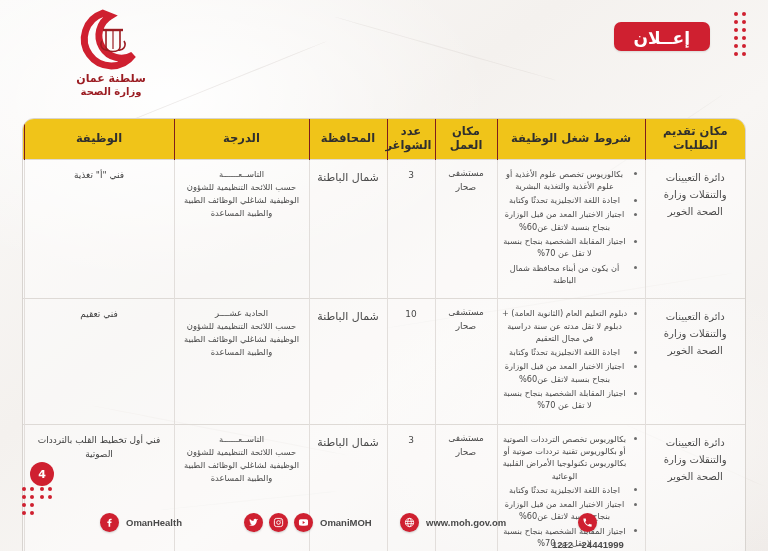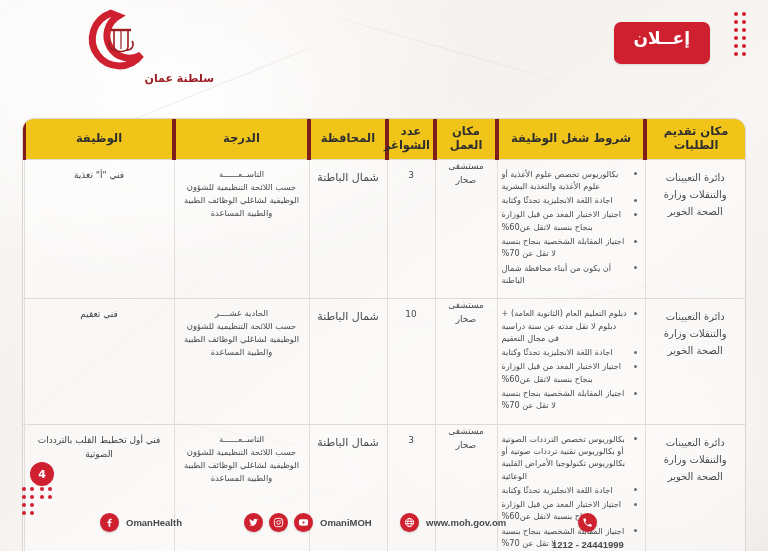--- a/index.html
+++ b/index.html
@@ -34,41 +34,41 @@
   .v3 { width: 360px; height: 1.4px; left: 380px; top: 300px; transform: rotate(-9deg);  opacity:.55; }
   .v4 { width: 260px; height: 1px;   left: 90px;  top: 430px; transform: rotate(11deg);  opacity:.6; }
   .v5 { width: 200px; height: 1px;   left: 540px; top: 150px; transform: rotate(-34deg); opacity:.5; }
   .v6 { width: 180px; height: 1px;   left: 160px; top: 500px; transform: rotate(-6deg);  opacity:.45; }
   .v7 { width: 150px; height: 1px;   left: 620px; top: 455px; transform: rotate(24deg);  opacity:.4; }
 
   
   .header { position: absolute; top: 0; right: 0; left: 0; height: 112px; }
 
   .logo-block {
-    position: absolute; left: 24px; top: 8px;
-    width: 190px; 
+    position: absolute; left: 16px; top: 8px;
+    width: 190px; text-align: center;
   }
   .crescent-wrap { height: 62px; position: relative; }
   .logo-ar {
     margin-top: 2px;
     font-family: "DejaVu Sans", sans-serif;
     font-size: 11px;
     font-weight: bold;
     color: #9b1c22;
     line-height: 1.25;
     letter-spacing: 0px;
   }
   .logo-ar .l2 { font-size: 10px; }
 
   .badge-announce {
     position: absolute; right: 58px; top: 22px;
     background: #cf2030;
     color: #ffffff;
     border-radius: 7px;
-    padding: 6px 20px 16px;
+    padding: 6px 20px 3px;
     font-size: 17px;
     font-weight: bold;
     letter-spacing: 1px;
     box-shadow: 0 1px 2px rgba(0,0,0,0.12);
   }
 
   .dotgrid { position: absolute; display: grid; gap: 4px; }
   .dotgrid i { display: block; width: 4px; height: 4px; border-radius: 50%; background: #cf2030; }
   .dg-header { right: 22px; top: 12px; grid-template-columns: repeat(2, 4px); }
   .dg-page   { left: 40px;  top: 487px; grid-template-columns: repeat(2, 4px); }
@@ -85,21 +85,21 @@
   }
   table { width: 100%; border-collapse: collapse; table-layout: fixed; }
   thead th {
     background: #f0c419;
     color: #2f2f2f;
     font-size: 11.5px;
     font-weight: bold;
     text-align: center;
     vertical-align: middle;
     padding: 6px 3px;
-    border-left: 4px solid #7f1d1d;
+    border-left: 1px solid #7f1d1d;
     line-height: 1.2;
     height: 36px;
   }
   thead th:last-child { border-left: none; }
 
   tbody td {
     border-top: 1px solid #dedad6;
     border-left: 1px solid #e2dedb;
     font-size: 8.4px;
     text-align: center;
@@ -118,24 +118,24 @@
   .col-place  { width: 62px;  }
   .col-cond   { width: 148px; }
   .col-apply  { width: 100px; }
 
   .cell-m     { font-size: 9px; color: #555; padding-top: 9px; }
   .cell-job   { font-size: 9px; color: #3f3f3f; padding-top: 9px; }
   .cell-grade { font-size: 8.4px; }
   .grade-title { letter-spacing: 0.5px; text-align: center; }
   .cell-gov   { font-size: 11px; padding-top: 9px; }
   .cell-vac   { font-size: 9px; padding-top: 9px; }
-  .cell-place { font-size: 9px; padding-top: 0; }
+  .cell-place { font-size: 9px; padding-top: 7px; }
   .cell-apply { font-size: 10px; padding-top: 9px; line-height: 1.7; }
 
-  ul.conds { margin: 0; padding: 0 13px 0 0; text-align: left; list-style: none; }
+  ul.conds { margin: 0; padding: 0 13px 0 0; text-align: center; list-style: none; }
   ul.conds li { position: relative; margin-bottom: 2px; line-height: 1.5; font-size: 8.2px; }
   ul.conds li::before {
     content: "";
     position: absolute; right: -9px; top: 4.5px;
     width: 3px; height: 3px; border-radius: 50%;
     background: #6b6b6b;
   }
 
   
   .page-badge {
@@ -196,20 +196,21 @@
             <path d="M -7,6 C -7,12 7,12 7,6"></path>
             <path d="M -11,0 C -14,5 -10,10 -5,9"></path>
             <path d="M 11,0 C 14,5 10,10 5,9"></path>
             <path d="M 0,-11 L 0,8" stroke-width="1.2"></path>
           </g>
         </g>
       </svg>
     </div>
     <div class="logo-ar">
       <div class="l1">سلطنة عمان</div>
+      <div class="l2">وزارة الصحة</div>
     </div>
   </div>
 
   <div class="badge-announce">إعــلان</div>
 
   <div class="dotgrid dg-header">
     <i></i>
       <i></i>
       <i></i>
       <i></i>

